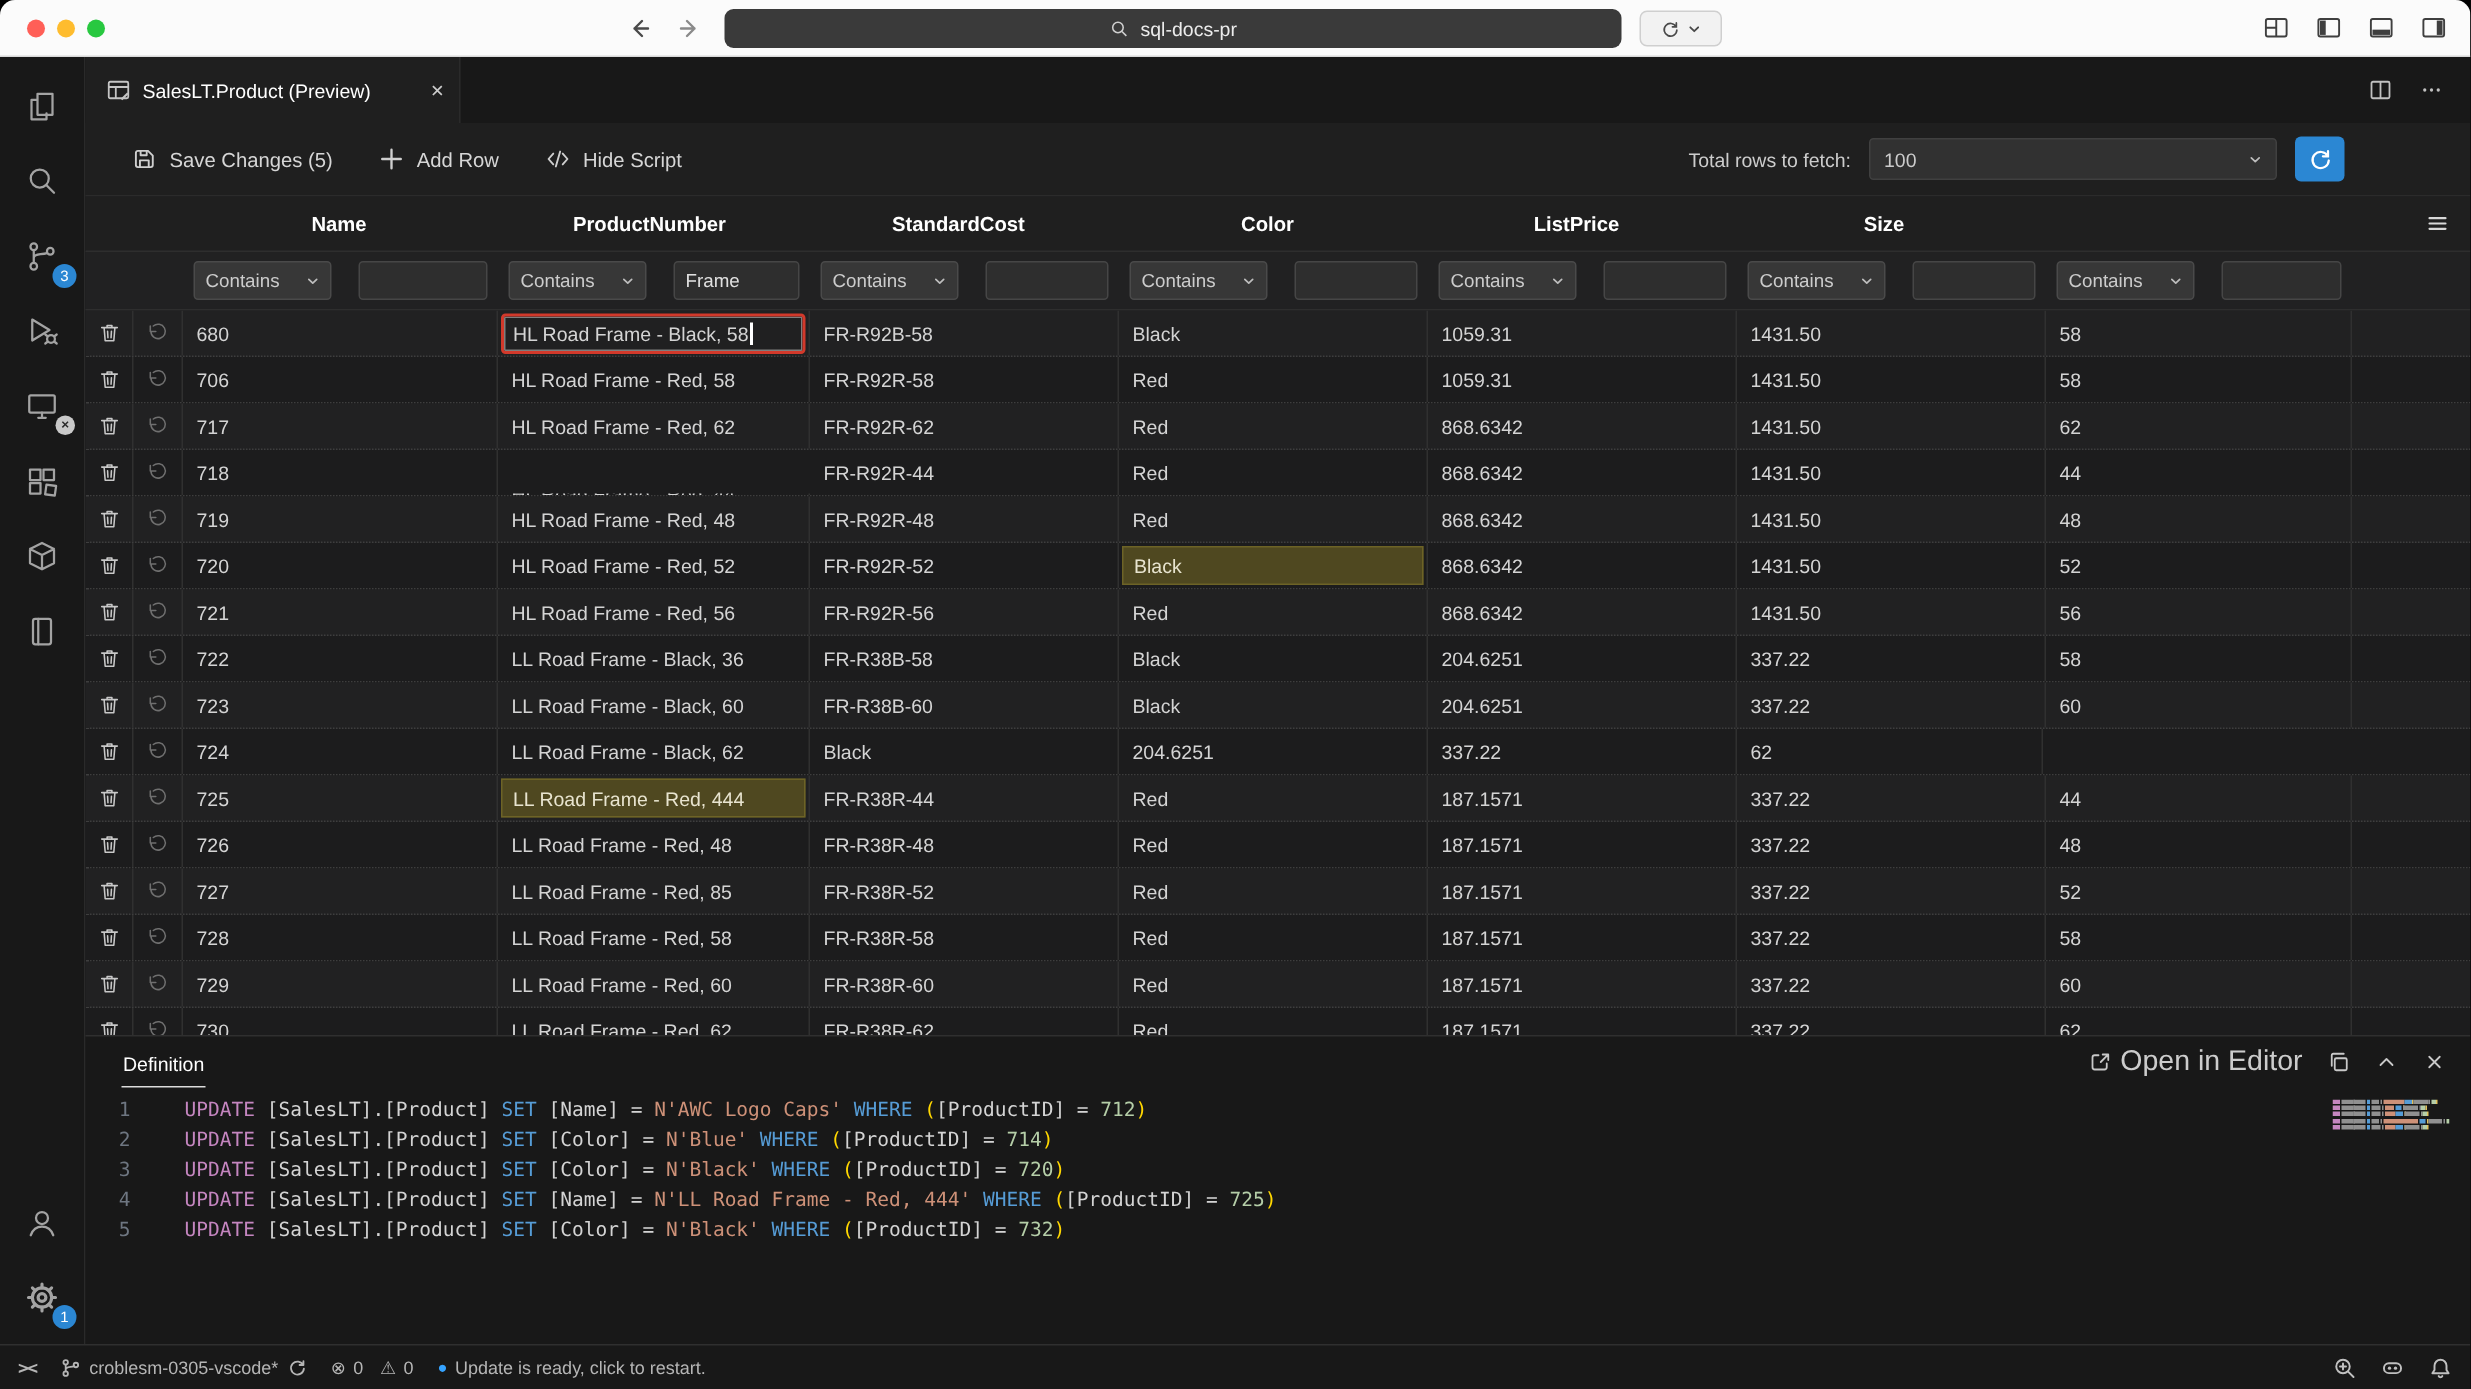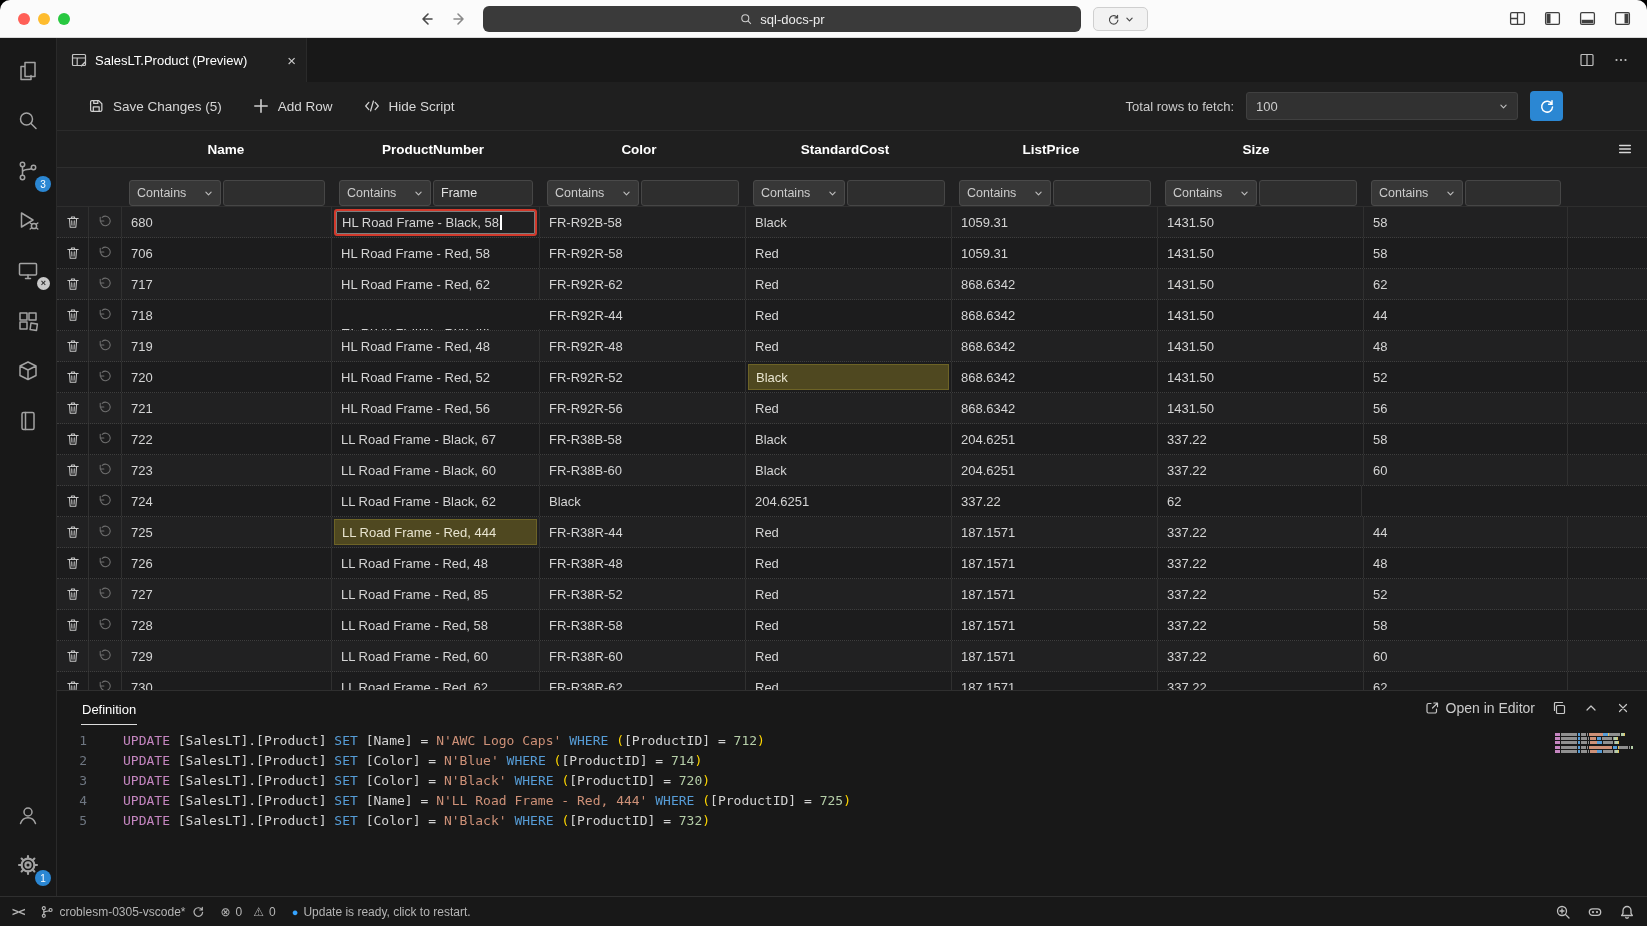--- a/index.html
+++ b/index.html
@@ -54,21 +54,21 @@
   .refresh-btn svg { width:16px; height:16px; fill:none; stroke:#ffffff; stroke-width:1.5; stroke-linecap:round; }
 
   
   .grid { flex:1; min-height:0; display:flex; flex-direction:column; background:#1d1d1e; border-top:1px solid #2b2b2b; }
   .grid-header { flex:0 0 36px; display:flex; align-items:stretch; background:#1f1f1f; }
   .hspacer { flex:0 0 65px; }
   .hcell { display:flex; align-items:center; justify-content:center; font-weight:bold; color:#ffffff; font-size:13.5px; cursor:pointer; }
   .h-filler { flex:1; display:flex; align-items:center; justify-content:flex-end; padding-right:14px; }
   .h-filler svg { width:16px; height:16px; fill:none; stroke:#d8d8d8; stroke-width:1.6; stroke-linecap:round; cursor:pointer; }
   .filter-row { flex:0 0 40px; display:flex; align-items:center; background:#212122; border-top:1px solid #2e2e2e; border-bottom:1px solid #2e2e2e; }
-  .fcell { display:flex; align-items:flex-end; gap:2px; padding:0 7px; height:100%; }
+  .fcell { display:flex; align-items:center; gap:18px; padding:0 7px; height:100%; }
   .f-drop { flex:0 0 92px; height:26px; background:#373737; border:1px solid #4a4a4a; border-radius:3px; display:flex; align-items:center; padding:0 7px; color:#cccccc; font-size:12.5px; gap:4px; cursor:pointer; }
   .f-drop svg { margin-left:auto; }
   .f-input { flex:1; height:26px; background:#2e2e2e; border:1px solid #464646; border-radius:3px; display:flex; align-items:center; padding:0 7px; color:#e0e0e0; font-size:12.5px; cursor:text; }
   .grid-body { flex:1; overflow:hidden; }
   .grow { display:flex; height:31px; border-bottom:1px dotted #3e3e3e; background:#1c1c1d; }
   .grow:nth-child(odd) { background:#212122; }
   .rowbtn { flex:0 0 32px; display:flex; align-items:center; justify-content:center; border-right:1px solid #303030; cursor:pointer; }
   .rowbtn.w33 { flex:0 0 33px; }
   .ic16 { width:16px; height:16px; fill:none; stroke:#c8c8c8; stroke-width:1.3; stroke-linecap:round; stroke-linejoin:round; }
   svg.undo { stroke:#6f6f6f; }
@@ -79,21 +79,21 @@
   .caret { width:1.5px; height:15px; background:#ffffff; margin-left:1px; }
   .cell.dirtycell { padding:2px; }
   .dirty-box { flex:1; height:100%; background:#4f4820; border:1px solid #6d6326; display:flex; align-items:center; padding:0 7px; color:#e8e4cf; }
 
   
   .panel { flex:0 0 206px; background:#181818; border-top:1px solid #2f2f2f; display:flex; flex-direction:column; }
   .panel-header { flex:0 0 34px; display:flex; align-items:flex-end; padding:0 16px 0 24px; }
   .panel-title { color:#ffffff; font-size:13px; padding:8px 1px 7px; border-bottom:1.5px solid #dcdcdc; cursor:pointer; }
   .panel-actions { margin-left:auto; align-self:center; display:flex; align-items:center; gap:16px; }
   .panel-actions svg { width:16px; height:16px; fill:none; stroke:#c8c8c8; stroke-width:1.2; stroke-linecap:round; stroke-linejoin:round; cursor:pointer; }
-  .open-editor { display:flex; align-items:center; gap:6px; color:#cccccc; font-size:14px; cursor:pointer; }
+  .open-editor { display:flex; align-items:center; gap:6px; color:#cccccc; font-size:19px; cursor:pointer; }
   .code { flex:1; position:relative; font-family:"DejaVu Sans Mono","Liberation Mono",monospace; font-size:13px; line-height:20px; overflow:hidden; padding-top:6px; }
   .code-line { display:flex; }
   .gutter { flex:0 0 44px; text-align:right; padding-right:14px; color:#6e7681; }
   .code-text { white-space:pre; padding-left:22px; }
   .code-text .tk-kw1 { color:#c586c0; }
   .code-text .tk-kw2 { color:#569cd6;text-align:right; }
   .code-text .tk-str { color:#ce9178; }
   .code-text .tk-num { color:#b5cea8; }
   .code-text .tk-paren { color:#ffd700; }
   .code-text .tk-ident, .code-text .tk-op, .code-text .tk-plain { color:#d4d4d4; }
@@ -317,22 +317,22 @@
           </div>
         </div>
       </div>
 
       <div class="grid">
         <div class="grid-header">
           <div class="hspacer"></div>
           <div id="header-cells" style="display:flex; align-items:stretch;">
               <div class="hcell" style="width: 208px;">Name</div>
               <div class="hcell" style="width: 206px;">ProductNumber</div>
+              <div class="hcell" style="width: 206px;">StandardCost</div>
               <div class="hcell" style="width: 206px;">Color</div>
-              <div class="hcell" style="width: 206px;">StandardCost</div>
               <div class="hcell" style="width: 206px;">ListPrice</div>
               <div class="hcell" style="width: 204px;">Size</div>
             </div>
           <div class="h-filler">
             <svg viewBox="0 0 18 18">
                 <path d="M3 5 h12 M3 9 h12 M3 13 h12"></path>
               </svg>
           </div>
         </div>
         <div class="filter-row">
@@ -556,21 +556,21 @@
                 <svg class="ic16">
                   <use href="#i-trash"></use>
                 </svg>
               </div>
               <div class="rowbtn w33">
                 <svg class="ic16 undo">
                   <use href="#i-undo"></use>
                 </svg>
               </div>
               <div class="cell" style="width: 210px;">722</div>
-              <div class="cell" style="width: 208px;">LL Road Frame - Black, 67</div>
+              <div class="cell" style="width: 208px;">LL Road Frame - Black, 36</div>
               <div class="cell" style="width: 206px;">FR-R38B-58</div>
               <div class="cell" style="width: 206px;">Black</div>
               <div class="cell" style="width: 206px;">204.6251</div>
               <div class="cell" style="width: 206px;">337.22</div>
               <div class="cell" style="width: 204px;">58</div>
               <div class="cell filler"></div>
             </div>
             <div class="grow">
               <div class="rowbtn">
                 <svg class="ic16">

